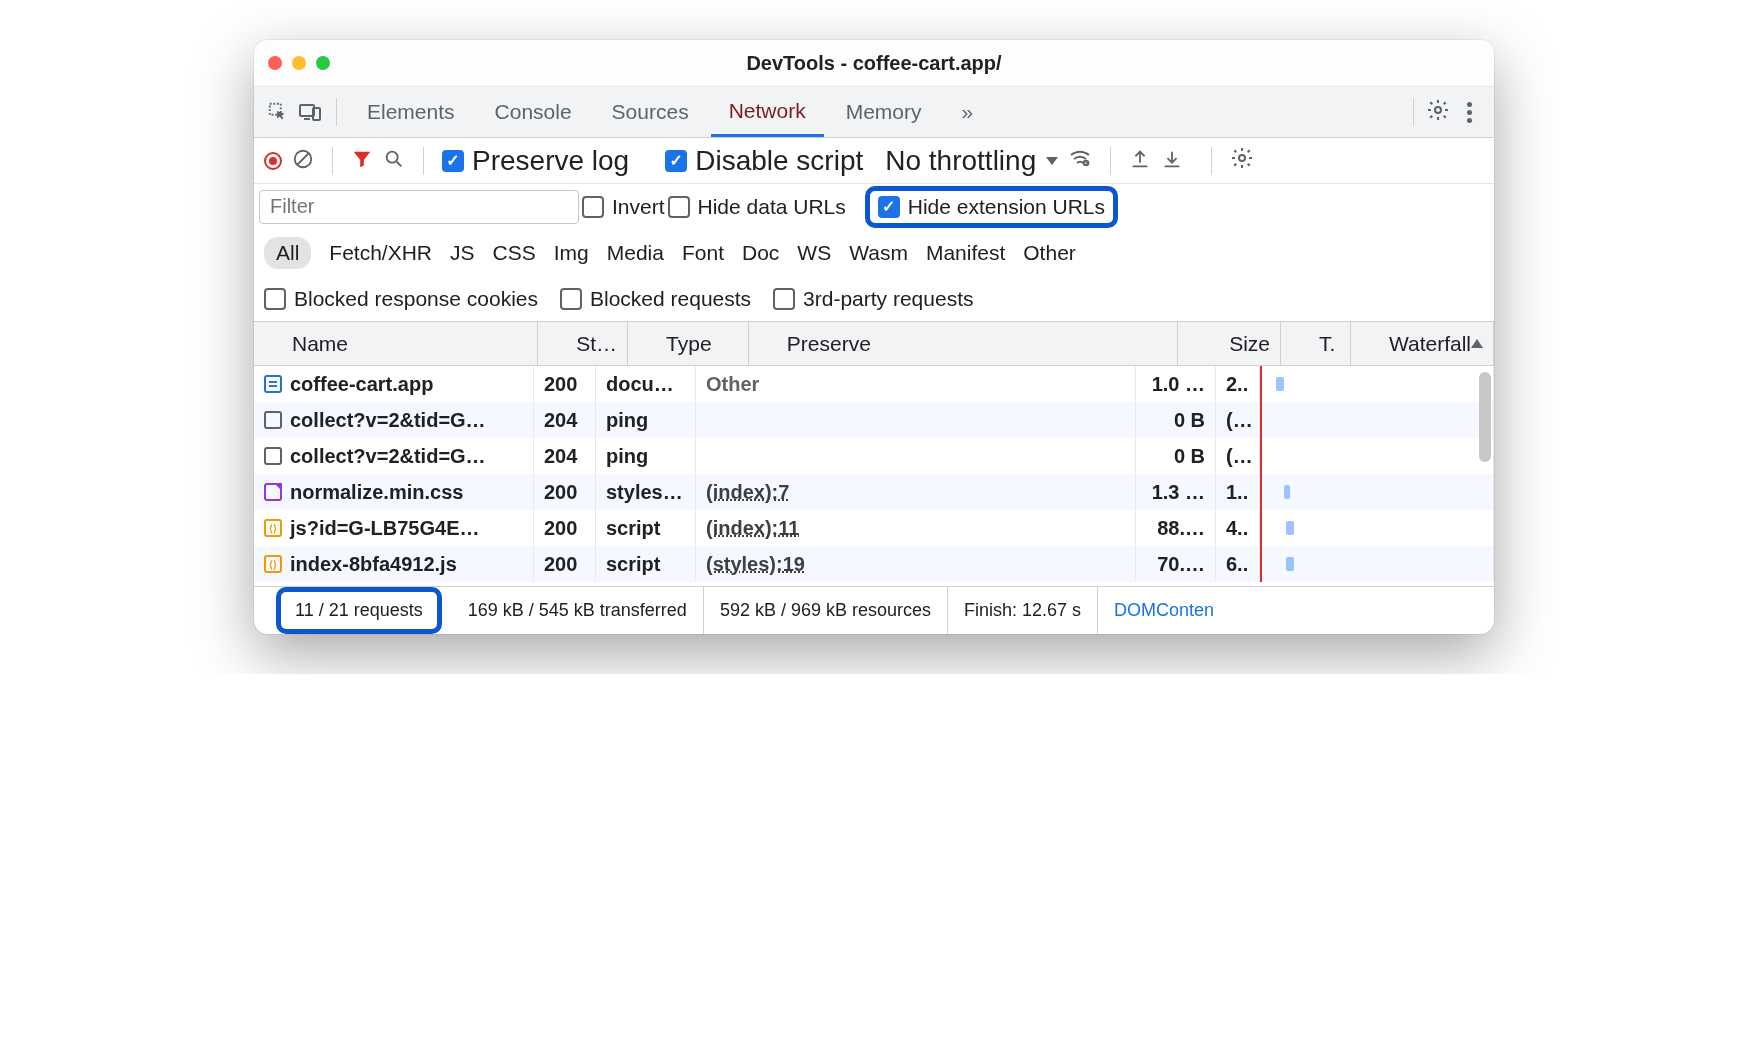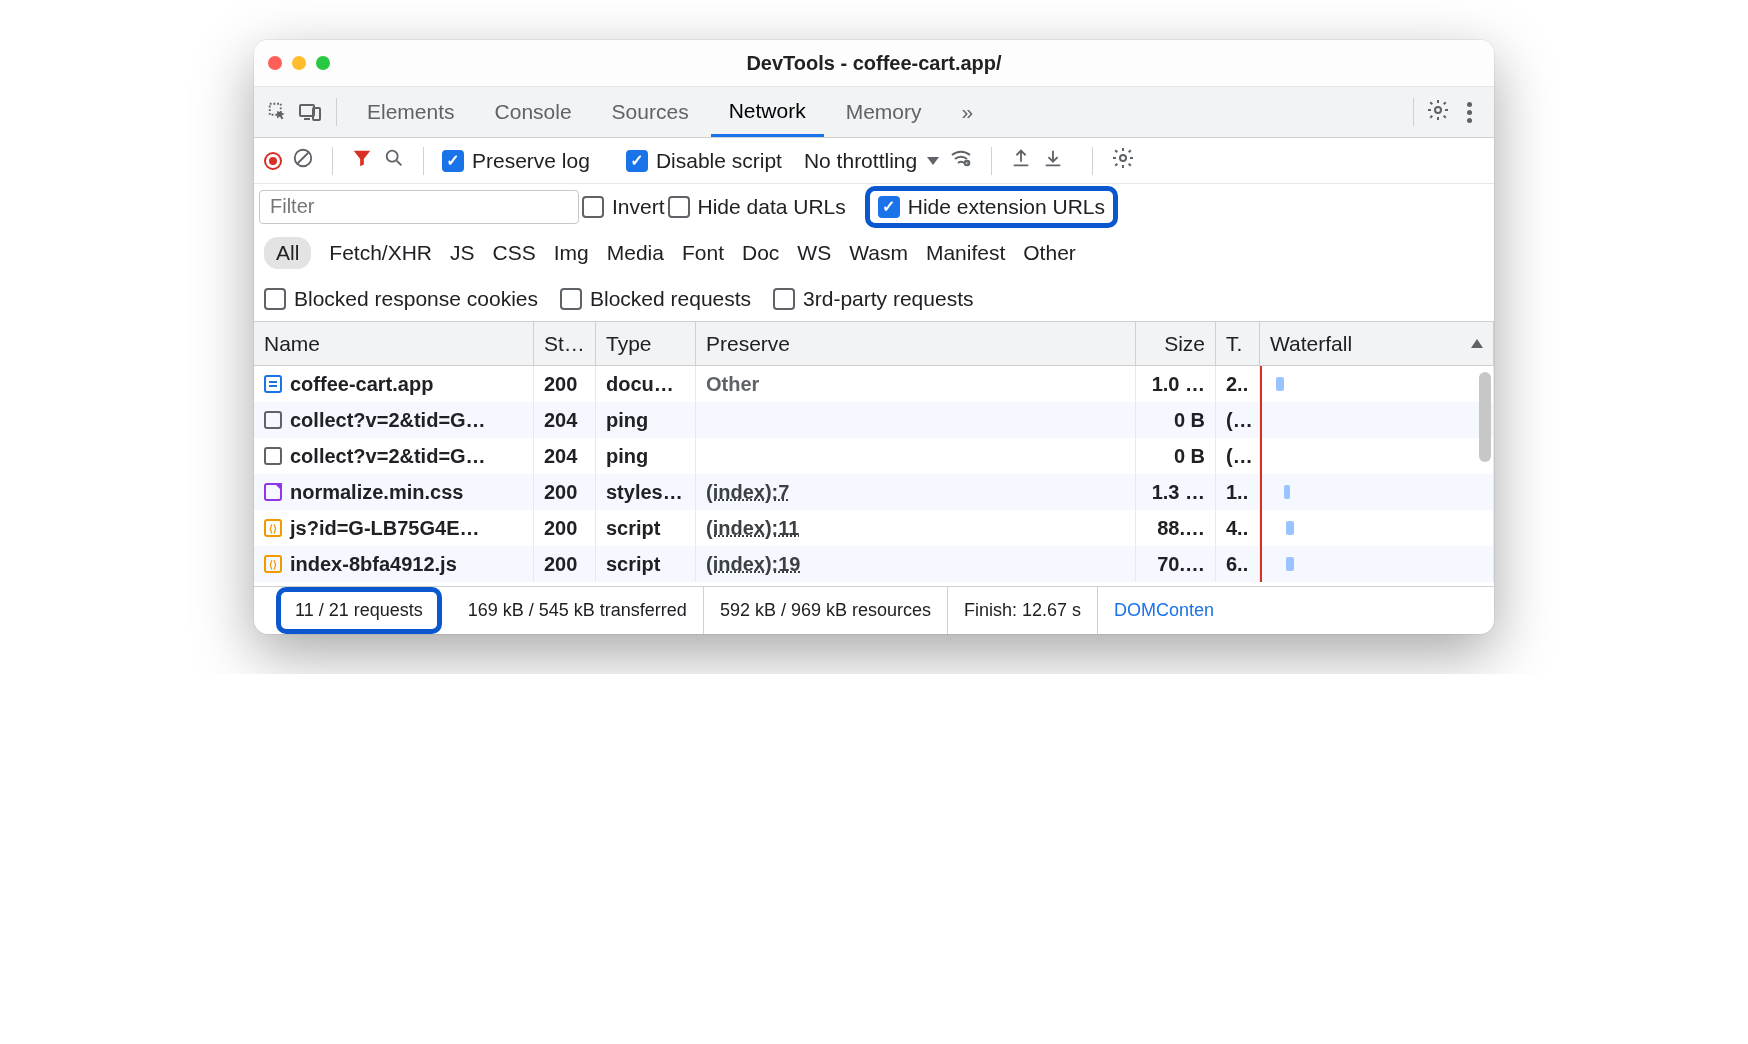--- a/index.html
+++ b/index.html
@@ -41,31 +41,31 @@
     height: 52px;
     border-top: 1px solid #e7e7e7;
     border-bottom: 1px solid #d0d0d0;
     background: #f1f3f4;
     padding: 0 10px;
     gap: 4px;
   }
   .tab-icon { width: 28px; display:flex; align-items:center; justify-content:center; color:#5f6368; }
   .vsep { width:1px; height:28px; background:#d0d0d0; margin:0 8px; }
   .tab { padding: 0 18px; height:100%; display:flex; align-items:center; font-size:21px; color:#5f6368; cursor:pointer; }
-  .tab.active { color:#000000; border-bottom:3px solid #1a73e8; }
+  .tab.active { color:#7f1d1d; border-bottom:3px solid #1a73e8; }
   .tabbar .grow { flex:1; }
   .gear { width:24px; height:24px; color:#5f6368; }
   .kebab { width:10px; display:flex; flex-direction:column; gap:3px; align-items:center; margin:0 10px;}
   .kebab span{width:5px;height:5px;background:#5f6368;border-radius:50%;}
   
   .toolbar {
     display:flex; align-items:center; height:46px;
     border-bottom:1px solid #e7e7e7;
     padding:0 10px; gap:10px;
-    font-size:21px; color:#202124;
+    font-size:28px; color:#202124;
   }
   .rec { width:18px; height:18px; border:2px solid #d93025; border-radius:50%; display:flex; align-items:center; justify-content:center;}
   .rec::after{content:"";width:8px;height:8px;background:#d93025;border-radius:50%;}
   .no-icon svg{width:22px;height:22px;}
   .funnel{color:#d93025;}
   .chk { display:flex; align-items:center; gap:8px; }
   .chkbox{width:22px;height:22px;border:2px solid #5f6368;border-radius:4px;display:flex;align-items:center;justify-content:center;}
   .chkbox.checked{background:#1a73e8;border-color:#1a73e8;color:#fff;}
   .chkbox.checked::after{content:"✓";font-size:16px;font-weight:bold;}
   .select{display:flex;align-items:center;gap:10px;}
@@ -88,21 +88,21 @@
   
   .extrarow {
     display:flex;align-items:center;height:46px;padding:0 10px;gap:22px;
     font-size:21px;color:#202124;border-bottom:1px solid #d0d0d0;
   }
   
   .grid-head {
     display:flex;height:44px;border-bottom:1px solid #d0d0d0;
     font-size:21px;color:#202124;background:#f1f3f4;
   }
-  .col{padding:0 10px;display:flex;align-items:center;border-right:1px solid #d0d0d0;}
+  .col{padding:0 10px;display:flex;align-items:center;border-right:1px solid #d0d0d0;margin-left:28px;}
   .c-name{width:280px;}
   .c-st{width:62px;}
   .c-type{width:100px;}
   .c-init{width:440px;}
   .c-size{width:80px;justify-content:flex-end;}
   .c-time{width:44px;}
   .c-wf{flex:1;justify-content:space-between;}
   .sort-tri{border-left:6px solid transparent;border-right:6px solid transparent;border-bottom:9px solid #5f6368;}
   
   .grid-body{height:220px;overflow:hidden;position:relative;font-weight:bold;}
@@ -395,21 +395,21 @@
         </div>
   </div>
       <div class="row">
     <div class="cell c-name name-cell">
       <span class="ficon js-i"></span>
       <span>index-8bfa4912.js</span>
     </div>
     <div class="cell c-st">200</div>
     <div class="cell c-type">script</div>
     <div class="cell c-init">
-          <span class="initlink">(index):19</span>
+          <span class="initlink">(styles):19</span>
         </div>
     <div class="cell c-size" style="justify-content:flex-end">70.…</div>
     <div class="cell c-time">6..</div>
     <div class="cell c-wf wf-cell" style="flex:1">
           <div class="wf-line"></div>
           <div class="wf-bar" style="margin-left:16px;width:8px"></div>
         </div>
   </div>
     </div>
 

